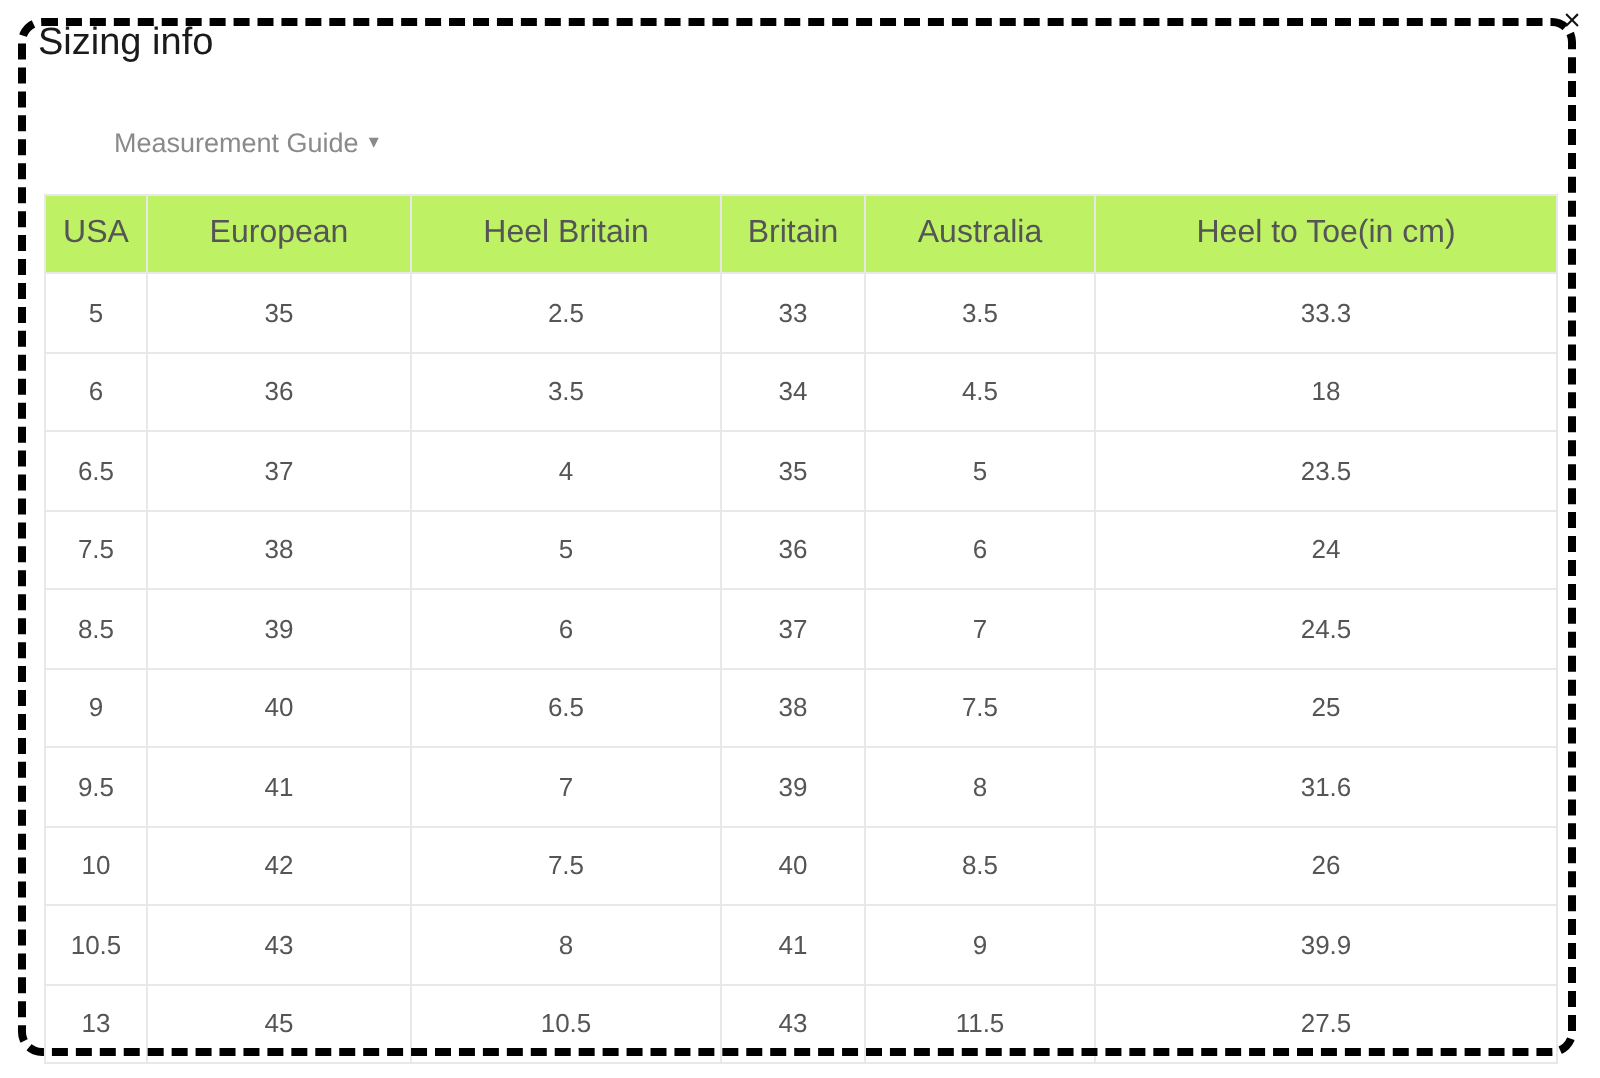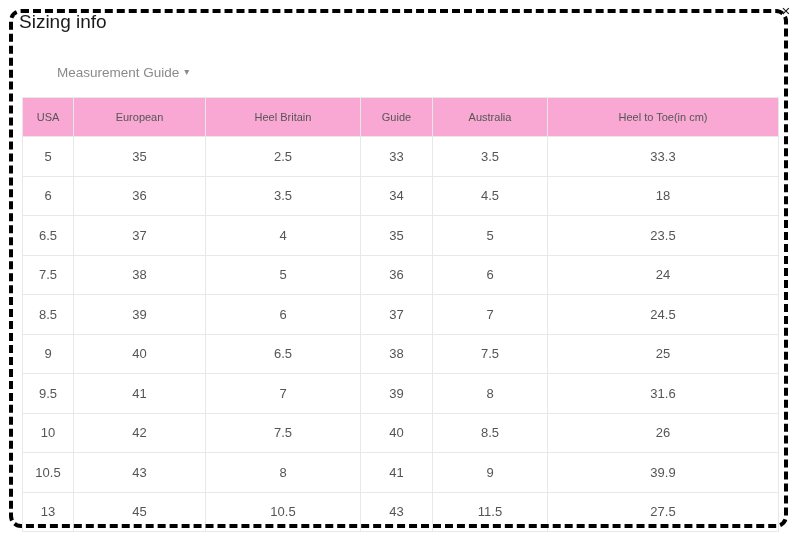--- a/index.html
+++ b/index.html
@@ -106,24 +106,24 @@
     border: 1px solid #e8e8e8;
     text-align: center;
     vertical-align: middle;
     font-weight: normal;
     padding: 0;
     height: 38.5px;
     overflow: hidden;
     white-space: nowrap;
   }
   .size-table thead th {
-    background: #f9a8d4;
+    background: #bef264;
     height: 38px;
     color: #555555;
-    font-size: 11px;
+    font-size: 16px;
   }
   .size-table tbody td {
     background: #ffffff;
   }
 
   
   col.c0 { width: 51px;  }
   col.c1 { width: 132px; }
   col.c2 { width: 155px; }
   col.c3 { width: 72px;  }
@@ -150,21 +150,21 @@
           <col class="c2">
         <col class="c3">
           <col class="c4">
           <col class="c5">
       </colgroup>
       <thead>
         <tr>
           <th>USA</th>
           <th>European</th>
           <th>Heel Britain</th>
-          <th>Guide</th>
+          <th>Britain</th>
           <th>Australia</th>
           <th>Heel to Toe(in cm)</th>
         </tr>
       </thead>
       <tbody>
         <tr>
           <td>5</td>
           <td>35</td>
           <td>2.5</td>
           <td>33</td>

